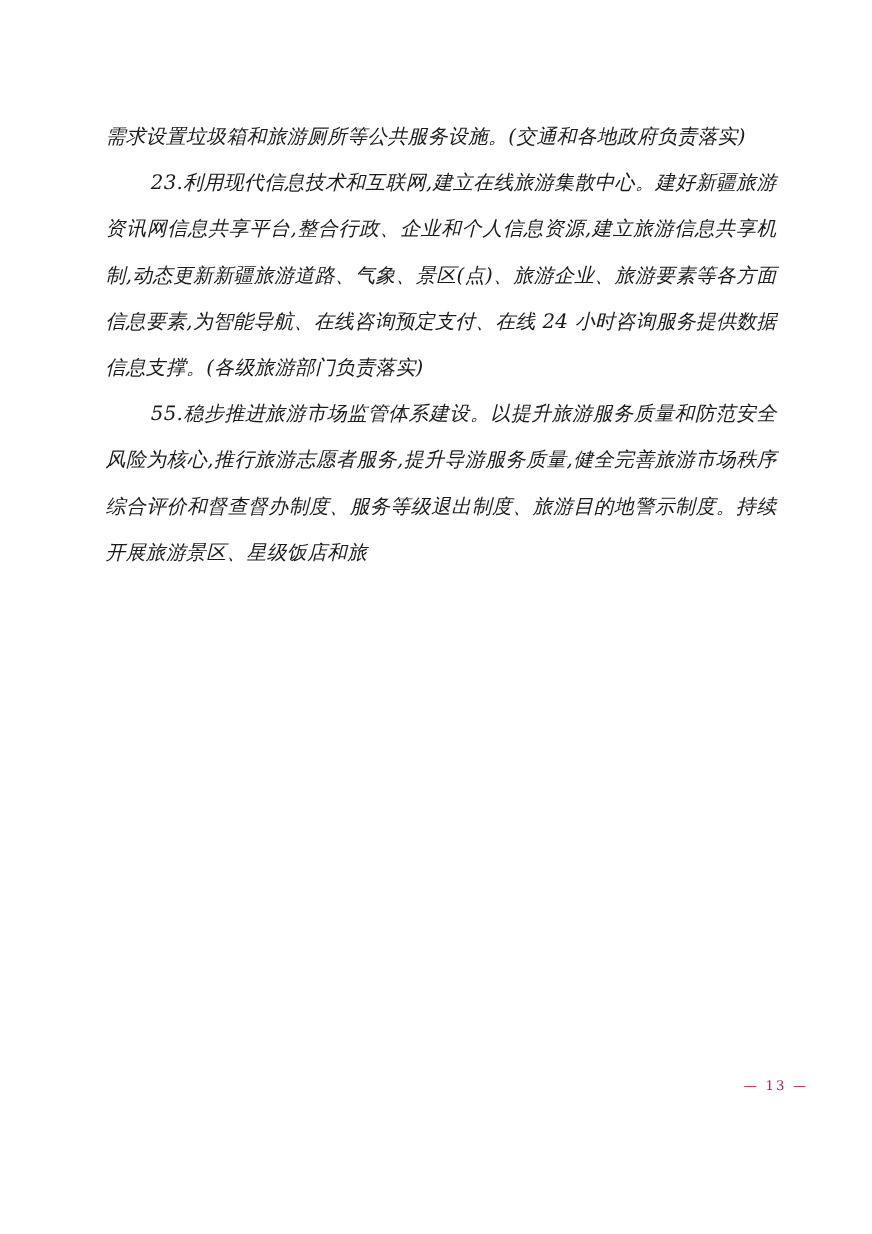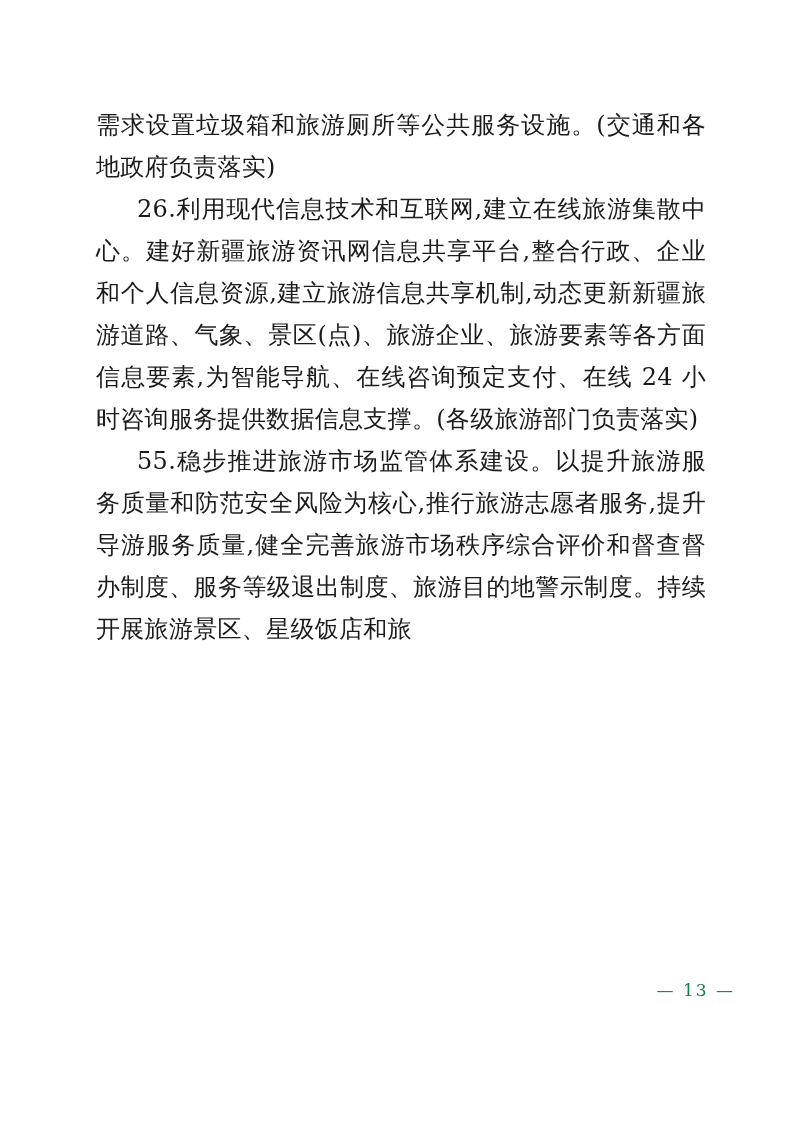--- a/index.html
+++ b/index.html
@@ -16,49 +16,50 @@
     box-sizing: border-box;
   }
   .doc-body {
     position: absolute;
     left: 96px;
     top: 104px;
     width: 610px;
   }
   .para {
     font-family: "DejaVu Serif", "Liberation Serif", serif;
-    font-size: 24px;
+    font-size: 18px;
     line-height: 42px;
     color: #1b1b1b;
     text-align: justify;
     text-justify: inter-character;
     margin: 0 0 0 0;
     letter-spacing: 0.3px;
+    font-style: italic;
   }
   .para + .para {
     margin-top: 0px;
   }
   .indent {
     text-indent: 41px;
   }
   .page-number {
     position: absolute;
     left: 0;
     right: 58px;
     top: 980px;
     text-align: right;
     font-family: "DejaVu Serif", "Liberation Serif", serif;
-    font-size: 17px;
-    color: #15803d;
+    font-size: 12px;
+    color: #be185d;
     letter-spacing: 2px;
   }
 </style>
 </head>
 <body>
 
 <div class="page">
   <div class="doc-body">
     <p class="para">需求设置垃圾箱和旅游厕所等公共服务设施。(交通和各地政府负责落实)</p>
-    <p class="para indent">26.利用现代信息技术和互联网,建立在线旅游集散中心。建好新疆旅游资讯网信息共享平台,整合行政、企业和个人信息资源,建立旅游信息共享机制,动态更新新疆旅游道路、气象、景区(点)、旅游企业、旅游要素等各方面信息要素,为智能导航、在线咨询预定支付、在线 24 小时咨询服务提供数据信息支撑。(各级旅游部门负责落实)</p>
+    <p class="para indent">23.利用现代信息技术和互联网,建立在线旅游集散中心。建好新疆旅游资讯网信息共享平台,整合行政、企业和个人信息资源,建立旅游信息共享机制,动态更新新疆旅游道路、气象、景区(点)、旅游企业、旅游要素等各方面信息要素,为智能导航、在线咨询预定支付、在线 24 小时咨询服务提供数据信息支撑。(各级旅游部门负责落实)</p>
     <p class="para indent">55.稳步推进旅游市场监管体系建设。以提升旅游服务质量和防范安全风险为核心,推行旅游志愿者服务,提升导游服务质量,健全完善旅游市场秩序综合评价和督查督办制度、服务等级退出制度、旅游目的地警示制度。持续开展旅游景区、星级饭店和旅</p>
   </div>
   <div class="page-number">— 13 —</div>
 </div>
 
 </body></html>

